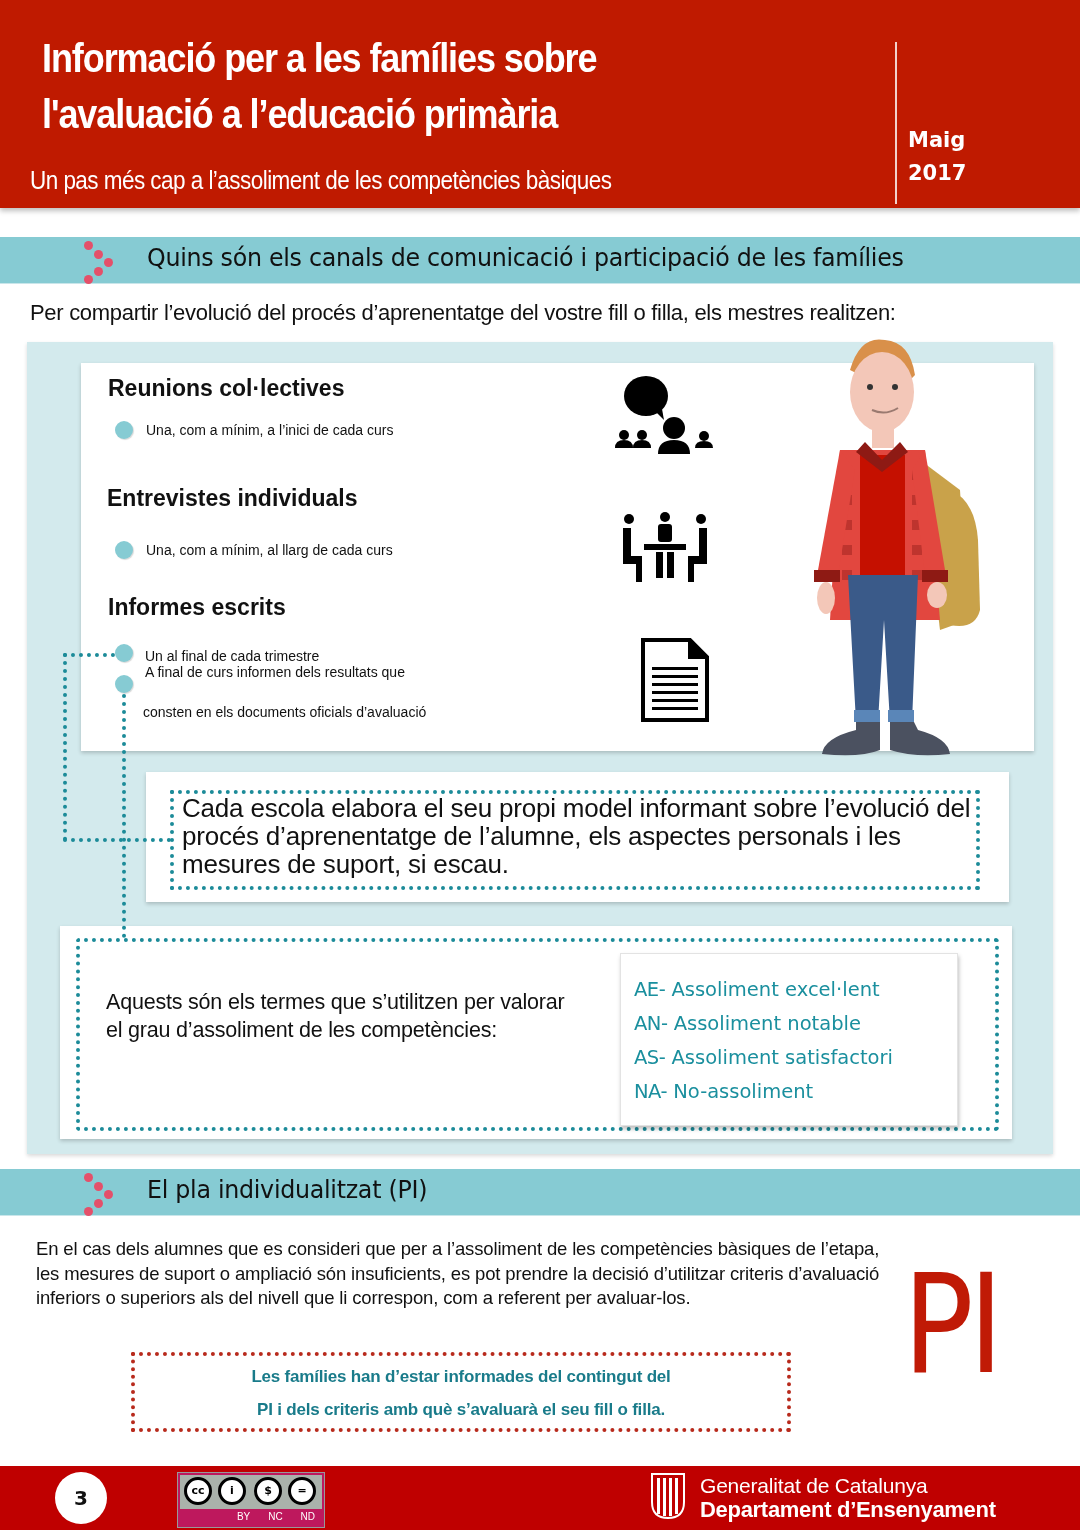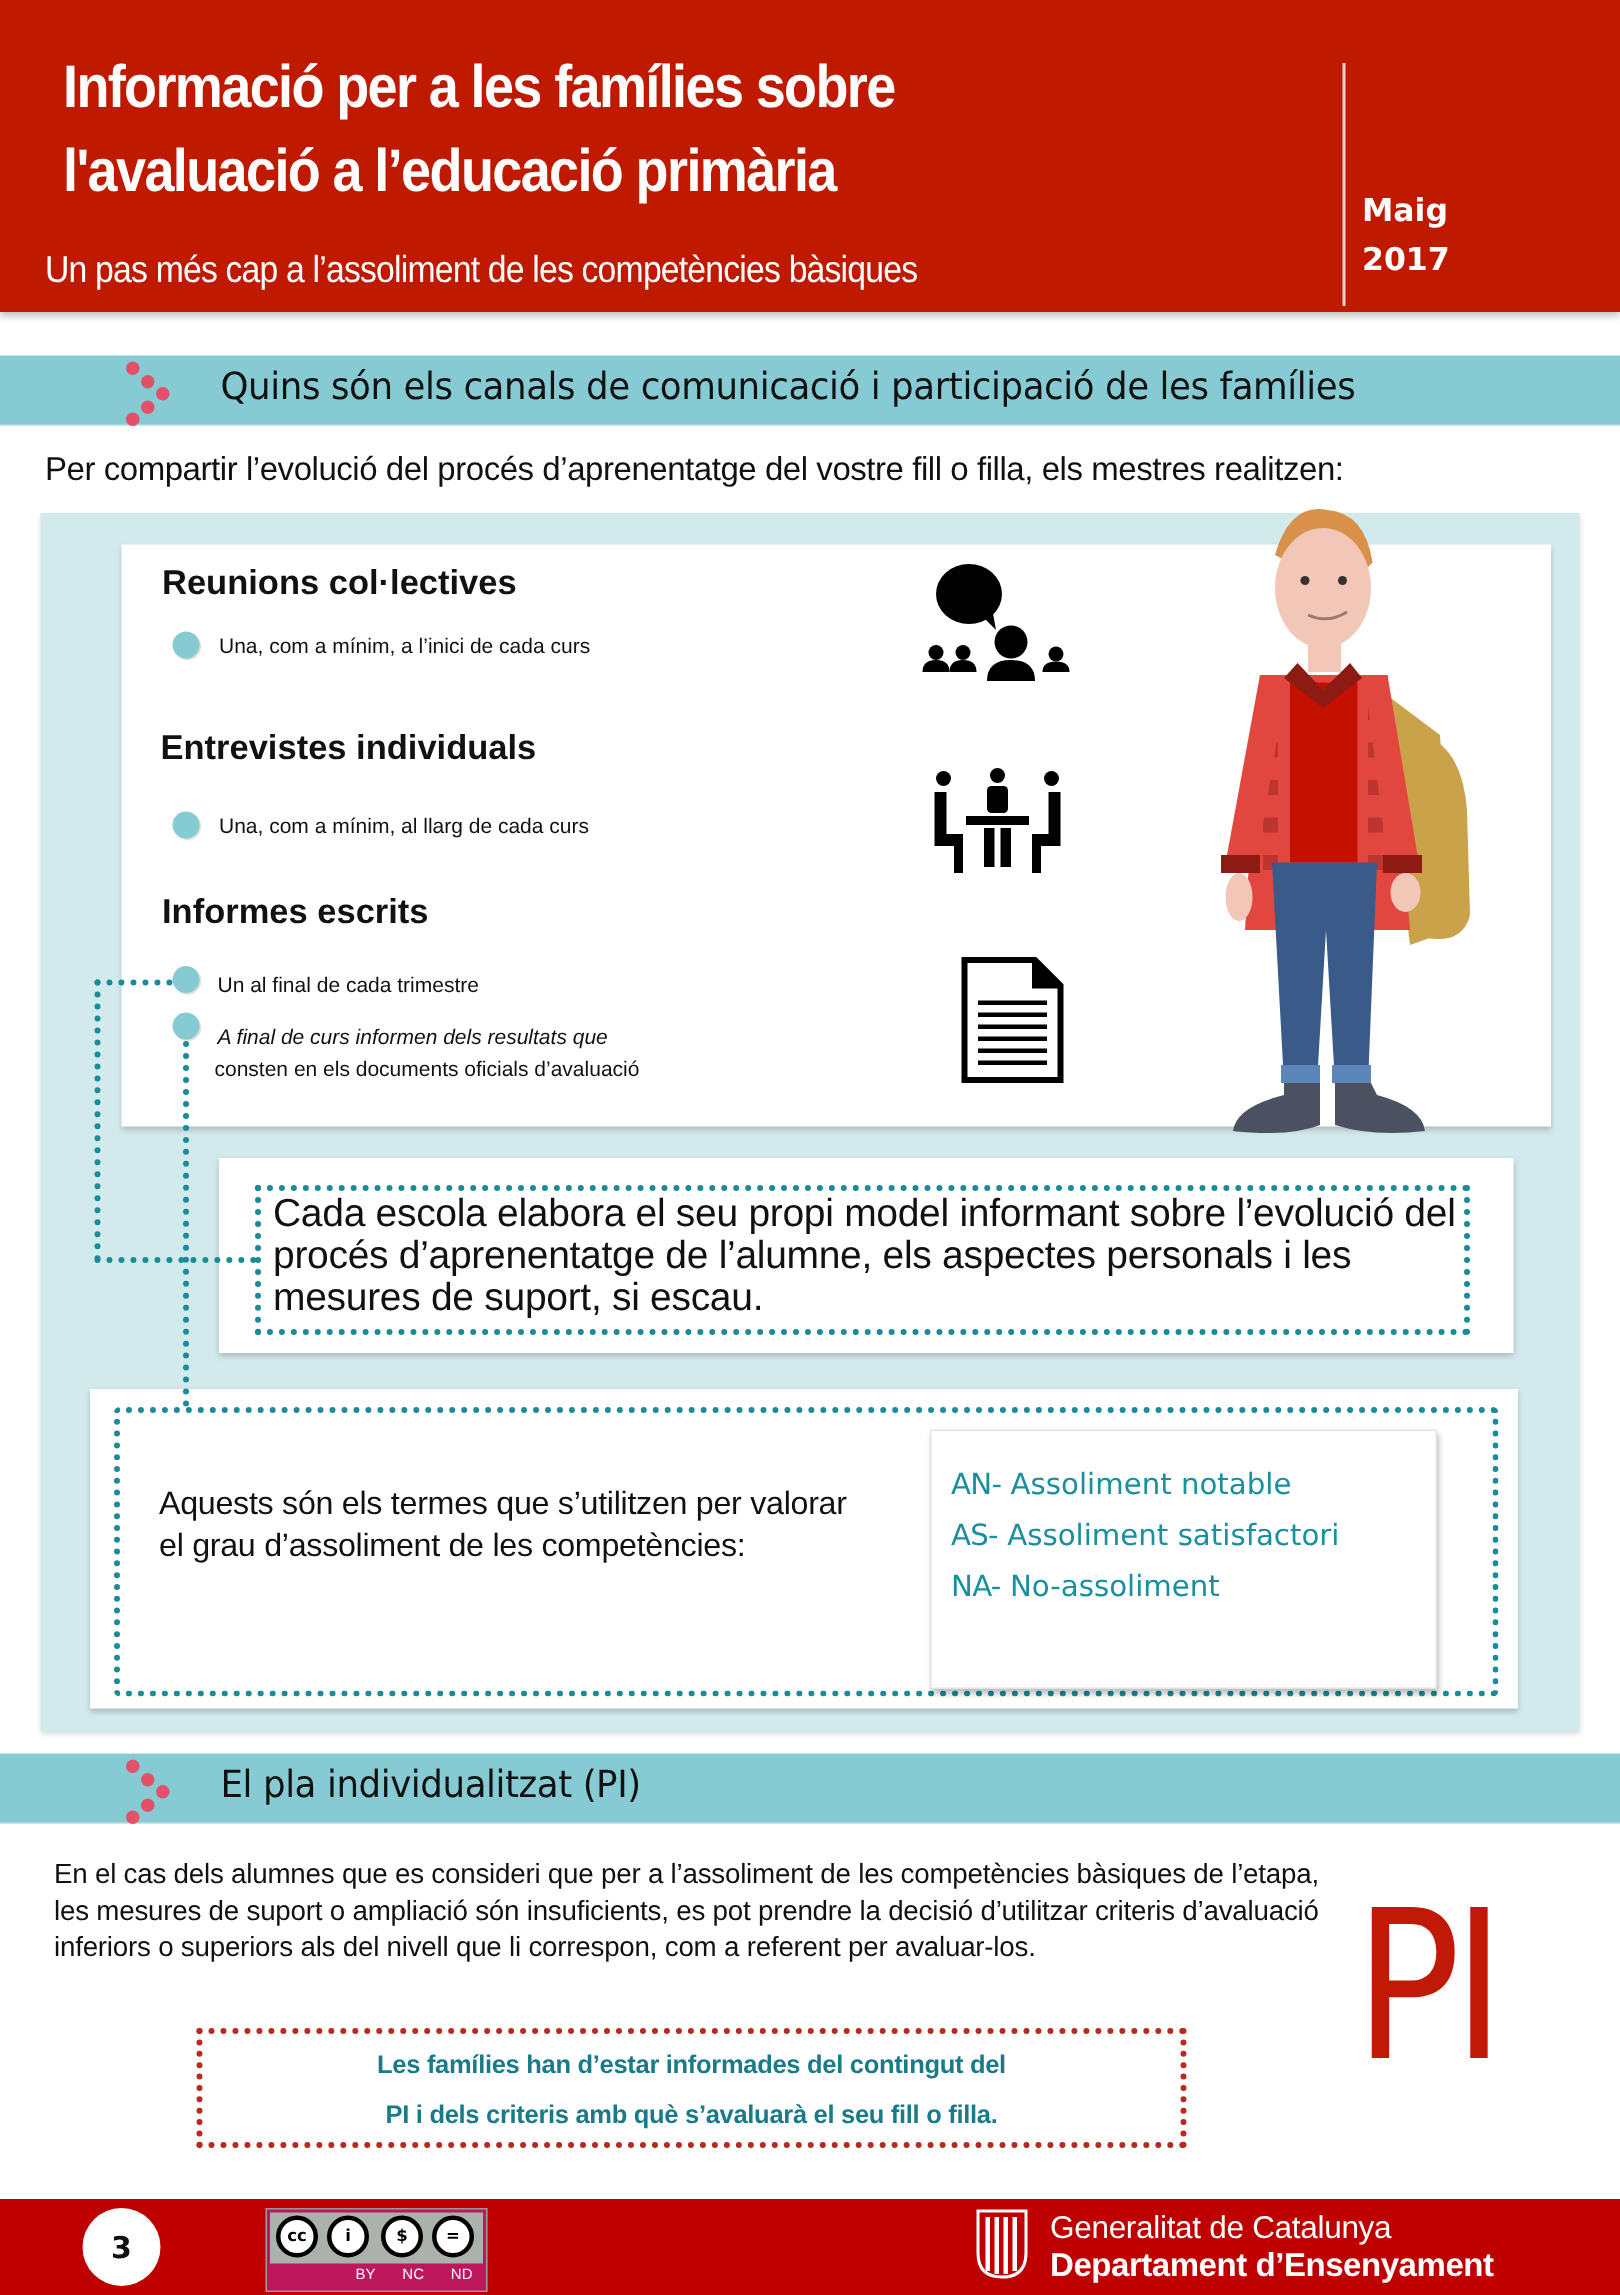--- a/index.html
+++ b/index.html
@@ -128,21 +128,21 @@
     <rect x="24" y="32" width="42" height="6" fill="#000"></rect>
     <rect x="36" y="40" width="7" height="26" fill="#000"></rect>
     <rect x="47" y="40" width="7" height="26" fill="#000"></rect>
   </svg>
 </div>
 
 <div class="h-item" style="left:108px;top:594px;">Informes escrits</div>
 <div class="bullet" style="left:115px;top:644px;"></div>
 <div class="bullet-row" style="left:145px;top:642px;">Un al final de cada trimestre</div>
 <div class="bullet" style="left:115px;top:675px;"></div>
-<div class="bullet-row" style="left:145px;top:677px;font-style:italic;">A final de curs informen dels resultats que</div>
+<div class="bullet-row" style="left:145px;top:658px;">A final de curs informen dels resultats que</div>
 <div class="bullet-row" style="left:143px;top:698px;">consten en els documents oficials d’avaluació</div>
 <div class="icon-box" style="left:640px;top:637px;width:70px;height:86px;">
   <svg width="70" height="86" viewBox="0 0 70 86">
     <path d="M3 3 L50 3 L67 20 L67 83 L3 83 Z" fill="#fff" stroke="#000" stroke-width="4"></path>
     <path d="M48 3 L48 22 L67 22 Z" fill="#000"></path>
     <rect x="12" y="30" width="46" height="3" fill="#000"></rect>
     <rect x="12" y="38" width="46" height="3" fill="#000"></rect>
     <rect x="12" y="46" width="46" height="3" fill="#000"></rect>
     <rect x="12" y="54" width="46" height="3" fill="#000"></rect>
     <rect x="12" y="62" width="46" height="3" fill="#000"></rect>
@@ -201,20 +201,21 @@
 
 <div class="card-note"></div>
 <div class="note-dotted"></div>
 <div class="note-text">Cada escola elabora el seu propi model informant sobre l’evolució del procés d’aprenentatge de l’alumne, els aspectes personals i les mesures de suport, si escau.</div>
 
 <div class="card-terms"></div>
 <div class="terms-dotted"></div>
 <div class="terms-text">Aquests són els termes que s’utilitzen per valorar el grau d’assoliment de les competències:</div>
 <div class="terms-box"></div>
 <div class="terms-list">
+  <div><span class="code">AE-</span> <span>Assoliment excel·lent</span></div>
   <div><span class="code">AN-</span> <span>Assoliment notable</span></div>
   <div><span class="code">AS-</span> <span>Assoliment satisfactori</span></div>
   <div><span class="code">NA-</span> <span>No-assoliment</span></div>
 </div>
 
 <div class="conn conn-h" style="left:63px;top:653px;width:52px;"></div>
 <div class="conn conn-v" style="left:63px;top:653px;height:188px;"></div>
 <div class="conn conn-h" style="left:63px;top:838px;width:108px;"></div>
 <div class="conn conn-v" style="left:122px;top:694px;height:244px;"></div>
 

